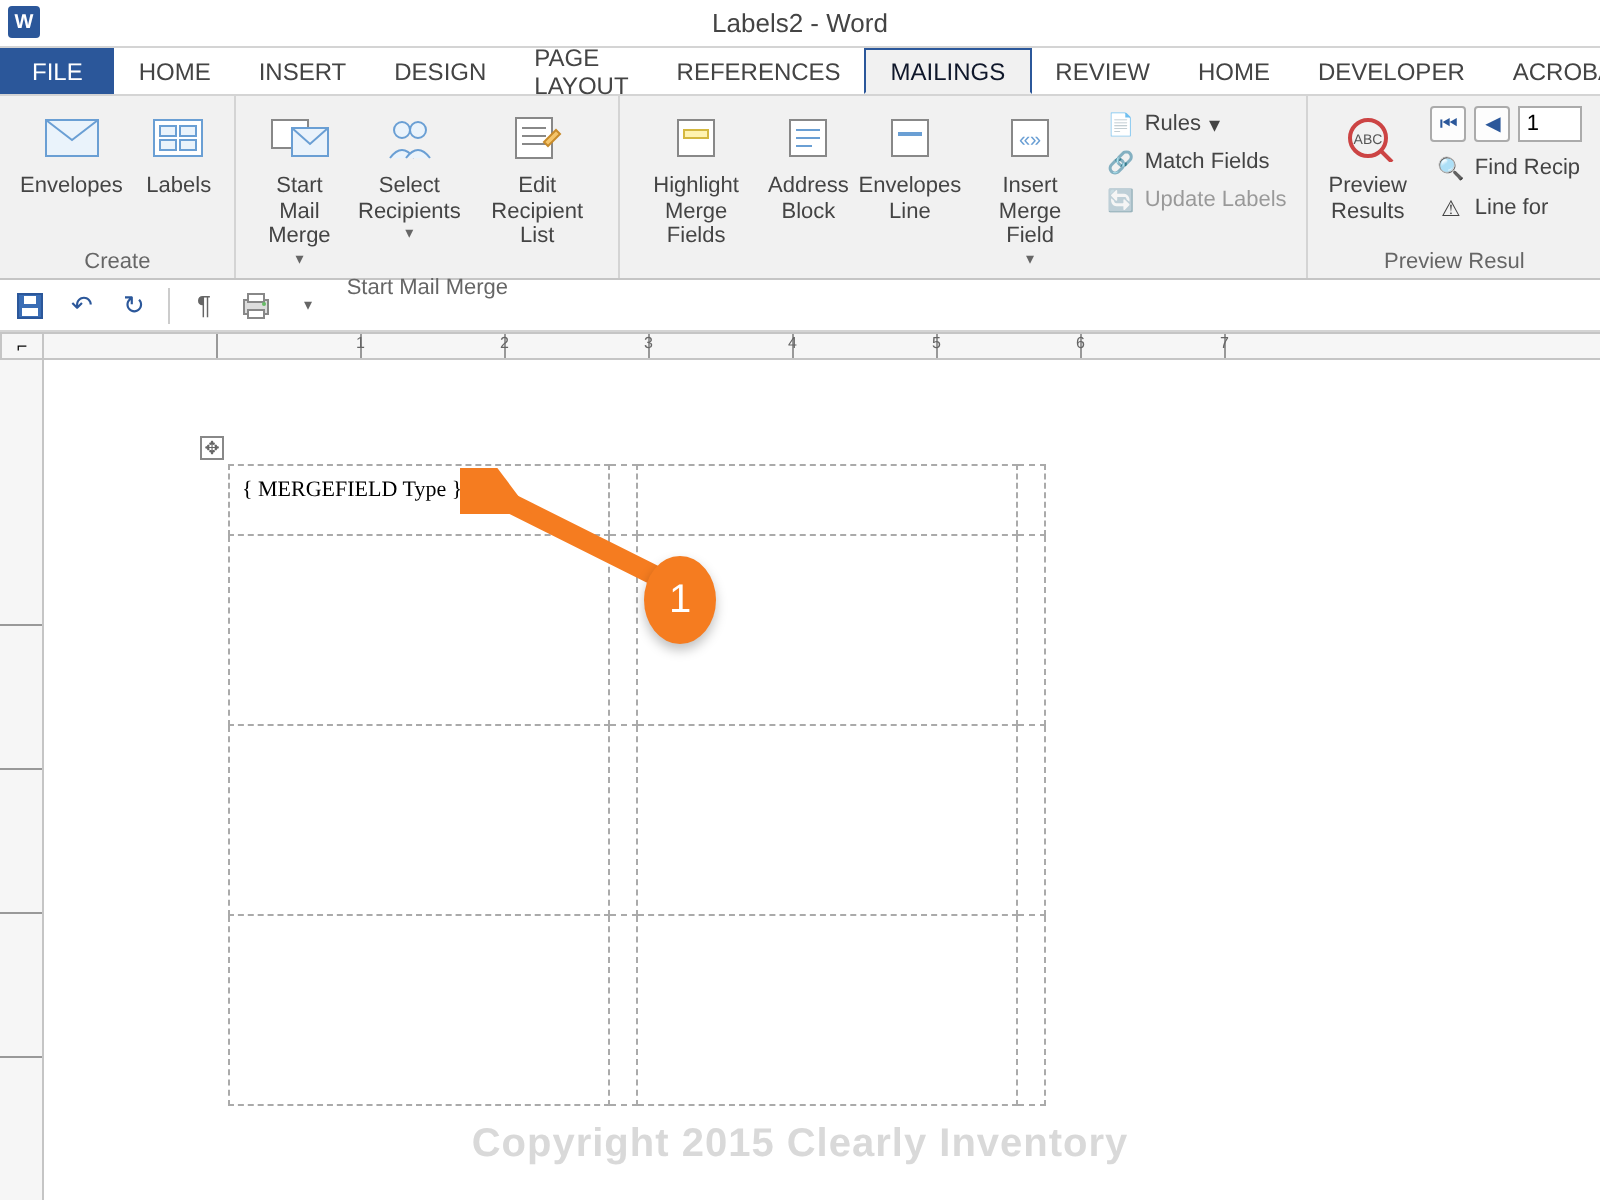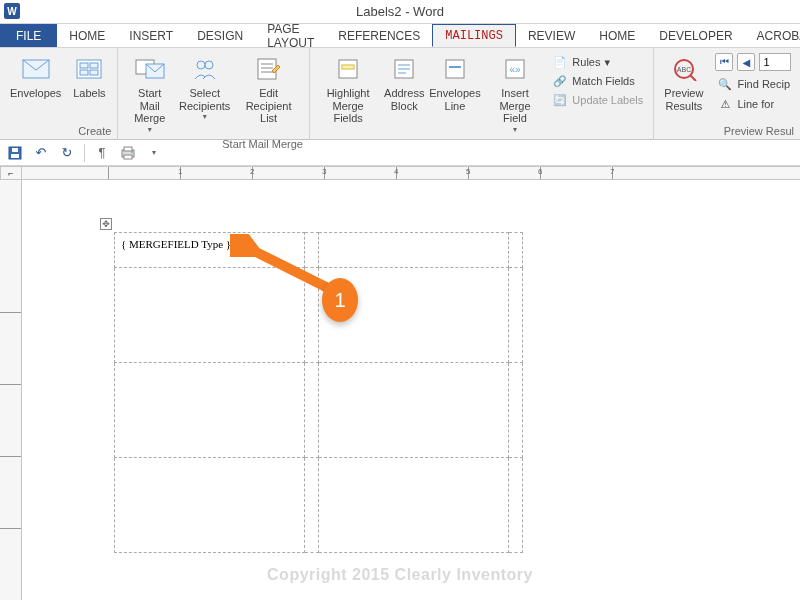--- a/index.html
+++ b/index.html
@@ -5,26 +5,26 @@
 * { margin: 0; padding: 0; box-sizing: border-box; }
 body { font-family: "Segoe UI", Tahoma, sans-serif; font-size: 12px; background: #fff; width: 800px; height: 600px; overflow: hidden; position: relative; }
 
 .titlebar { height: 24px; background: #fff; border-bottom: 1px solid #d4d4d4; display: flex; align-items: center; justify-content: center; position: relative; }
 .titlebar .word-icon { position: absolute; left: 4px; top: 3px; width: 16px; height: 16px; background: #2b579a; color: #fff; font-size: 10px; font-weight: bold; display: flex; align-items: center; justify-content: center; border-radius: 2px; }
 .titlebar .title { font-size: 13px; color: #444; }
 
 .tabs { height: 24px; display: flex; align-items: stretch; background: #fff; border-bottom: 1px solid #d4d4d4; }
 .tab { padding: 0 12px; font-size: 12px; color: #444; display: flex; align-items: center; cursor: pointer; }
 .tab.file { background: #2b579a; color: #fff; font-weight: normal; padding: 0 16px; }
-.tab.active { border: 1px solid #2b579a; border-bottom: 1px solid #f1f1f1; color: #b91c1c; background: #f1f1f1; font-family: Liberation Mono, monospace; }
+.tab.active { border: 1px solid #2b579a; border-bottom: 1px solid #f1f1f1; color: #0f172a; background: #f1f1f1; }
 
 .ribbon { height: 92px; background: #f1f1f1; border-bottom: 1px solid #c5c5c5; display: flex; }
 .ribbon-group { border-right: 1px solid #d4d4d4; padding: 3px 6px 0 6px; display: flex; flex-direction: column; }
 .ribbon-group-content { display: flex; flex: 1; gap: 2px; }
-.ribbon-group-label { font-size: 11px; color: #666; text-align: right; padding: 2px 0; }
+.ribbon-group-label { font-size: 11px; color: #666; text-align: center; padding: 2px 0; }
 
 .big-button { display: flex; flex-direction: column; align-items: center; padding: 2px 4px; cursor: pointer; min-width: 44px; }
 .big-button .icon-box { width: 32px; height: 32px; display: flex; align-items: center; justify-content: center; }
 .big-button .label { font-size: 11px; color: #444; text-align: center; line-height: 1.15; margin-top: 2px; }
 .big-button .dropdown { font-size: 8px; color: #666; }
 
 .small-button-stack { display: flex; flex-direction: column; gap: 1px; padding-top: 2px; }
 .small-button { display: flex; align-items: center; gap: 4px; font-size: 11px; color: #444; padding: 1px 4px; cursor: pointer; white-space: nowrap; }
 .small-button .mini-icon { width: 16px; height: 16px; display: inline-flex; align-items: center; justify-content: center; }
 
@@ -52,21 +52,21 @@
 
 .label-table { border-collapse: collapse; }
 .label-table td { border: 1px dashed #aaa; width: 190px; height: 95px; vertical-align: top; padding: 4px 6px; }
 .label-table td.gutter { width: 14px; padding: 0; }
 .mergefield { font-family: "Times New Roman", serif; font-size: 11px; }
 .cursor-caret { border-right: 1px solid #000; }
 
 .callout { position: absolute; pointer-events: none; }
 .callout-circle { width: 36px; height: 44px; border-radius: 50%; background: #f57c20; display: flex; align-items: center; justify-content: center; color: #fff; font-size: 20px; font-weight: 400; box-shadow: 0 3px 6px rgba(0,0,0,0.25); }
 
-.watermark { position: absolute; bottom: 16px; left: 0; right: 0; text-align: center; font-size: 16px; font-weight: bold; color: rgba(170,170,170,0.45); letter-spacing: 0.5px; pointer-events: none; }
+.watermark { position: absolute; bottom: 16px; left: 0; right: 0; text-align: center; font-size: 20px; font-weight: bold; color: rgba(170,170,170,0.45); letter-spacing: 0.5px; pointer-events: none; }
 
 svg { display: block; }
 </style>
 </head>
 <body>
 
 <div class="titlebar">
   <div class="word-icon">W</div>
   <div class="title">Labels2 - Word</div>
 </div>

